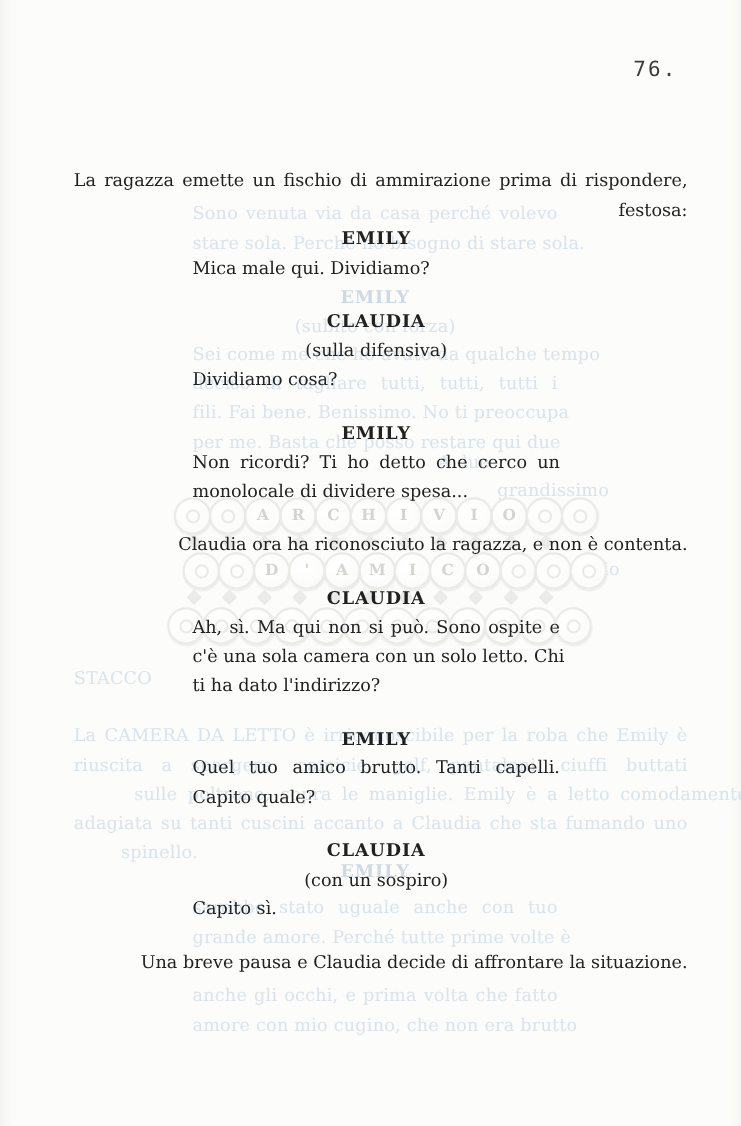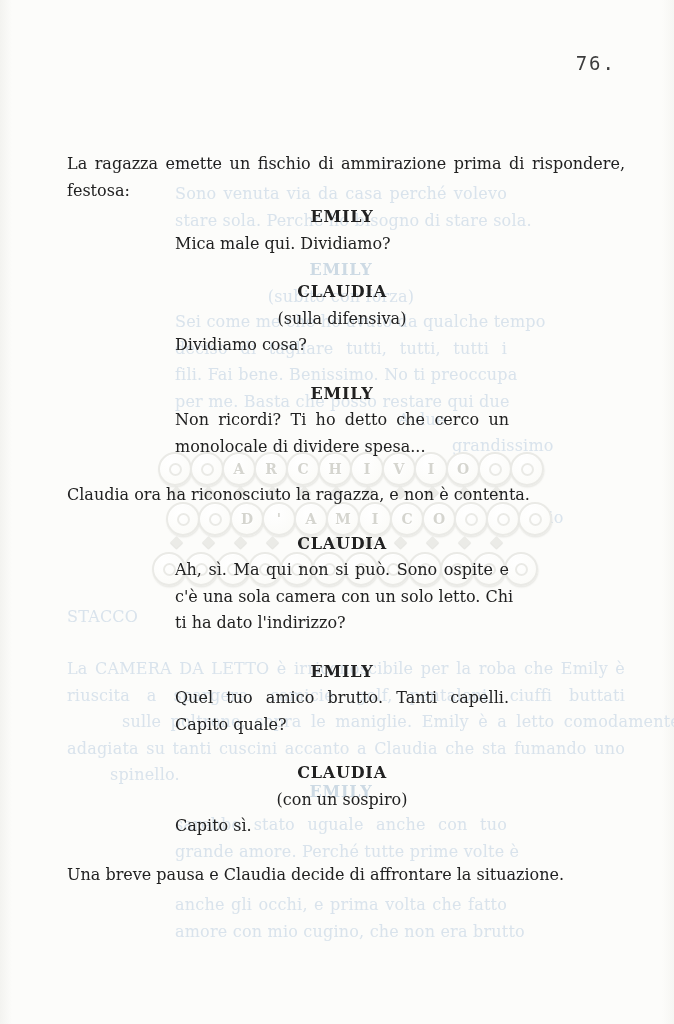--- a/index.html
+++ b/index.html
@@ -19,21 +19,21 @@
     font-size:19px; letter-spacing:2px; color:#3c3c3c;
   }
 
   
   .content {
     position:absolute; left:67px; top:151px; width:558px;
     font-size:16px; line-height:26.5px; color:#212121; z-index:3;
   }
   .line { min-height:26.5px; }
   .line.gap { margin-top:22px; }
-  .b-action { width:558px; text-align:left; }
+  .b-action { width:558px; text-align:right; }
   .b-dialogue, .b-cue, .b-paren { margin-left:108px; width:334px; }
   .b-cue { text-align:center; font-weight:bold; letter-spacing:0.8px; }
   .b-paren { text-align:center; }
   .spread { text-align:justify; text-align-last:justify; white-space:nowrap; }
 
   
   .ghost-layer { position:absolute; inset:0; z-index:1; }
   .ghost-line {
     position:absolute; font-size:16px; line-height:26.5px;
     color:#d9e3ec; letter-spacing:0.2px;

